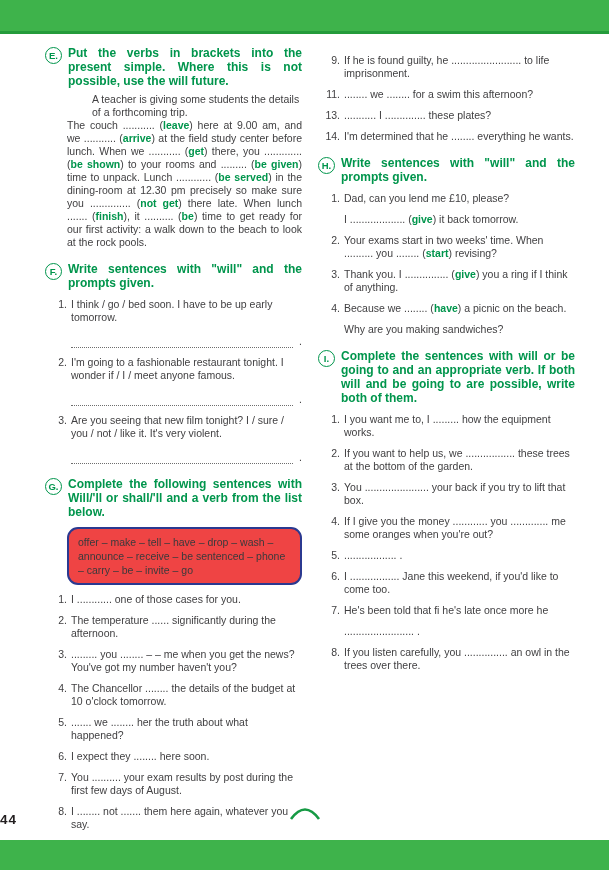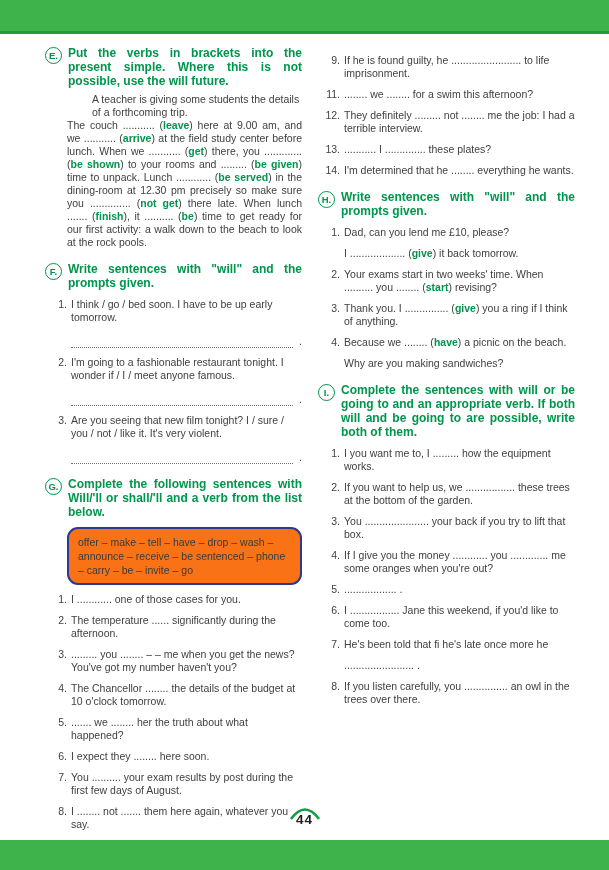--- a/index.html
+++ b/index.html
@@ -26,33 +26,33 @@
     color:#00954c; font-weight:bold; font-size:12px; line-height:14px;
     text-align:justify; flex:1;
   }
   .sec-body { margin-left:22px; }
 
   .intro { margin-top:5px;margin-left:25px; }
   .passage { text-align:justify; }
   .g { color:#00954c; font-weight:bold; }
 
   .wordbox {
-    border:2px solid #2b3990; border-radius:11px; background:#f97316;
+    border:2px solid #2b3990; border-radius:11px; background:#ef4444;
     padding:6px 9px; margin-top:8px; color:#3a3a3c; line-height:14px;
   }
 
   .item { display:flex; margin-top:8px; }
   .item .num { flex:0 0 21px; margin-left:-21px; text-align:right; padding-right:4px; }
   .item .body { flex:1; min-width:0; }
   .line + .line { margin-top:8px; }
   .dotline { display:flex; align-items:flex-end; margin-top:11px; }
   .dotfill { flex:1; border-bottom:1.5px dotted #6e6e6e; height:9px; margin-right:3px; }
   .enddot { white-space:pre; }
 
-  .footer { position:absolute; left:0; right:0; bottom:33px; height:30px; text-align:center; }
+  .footer { position:absolute; left:0; right:0; bottom:33px; height:30px; }
   .arc { display:block; margin:0 auto -7px auto; }
   .page-num { font-weight:bold; font-size:13.5px; color:#231f20; letter-spacing:1px; }
 </style>
 </head>
 <body>
 
 <div class="page">
   <div class="top-bar"></div>
 
   <div class="content">
@@ -178,26 +178,20 @@
             <div class="item">
               <span class="num">9.</span>
               <div class="body">
                 <div class="line"><span>If he is found guilty, he ........................ to life imprisonment.</span></div>
               </div>
             </div>
             <div class="item">
               <span class="num">11.</span>
               <div class="body">
                 <div class="line"><span>........ we ........ for a swim this afternoon?</span></div>
-              </div>
-            </div>
-            <div class="item">
-              <span class="num">12.</span>
-              <div class="body">
-                <div class="line"><span>They definitely ......... not ........ me the job: I had a terrible interview.</span></div>
               </div>
             </div>
             <div class="item">
               <span class="num">13.</span>
               <div class="body">
                 <div class="line"><span>........... I .............. these plates?</span></div>
               </div>
             </div>
             <div class="item">
               <span class="num">14.</span>

